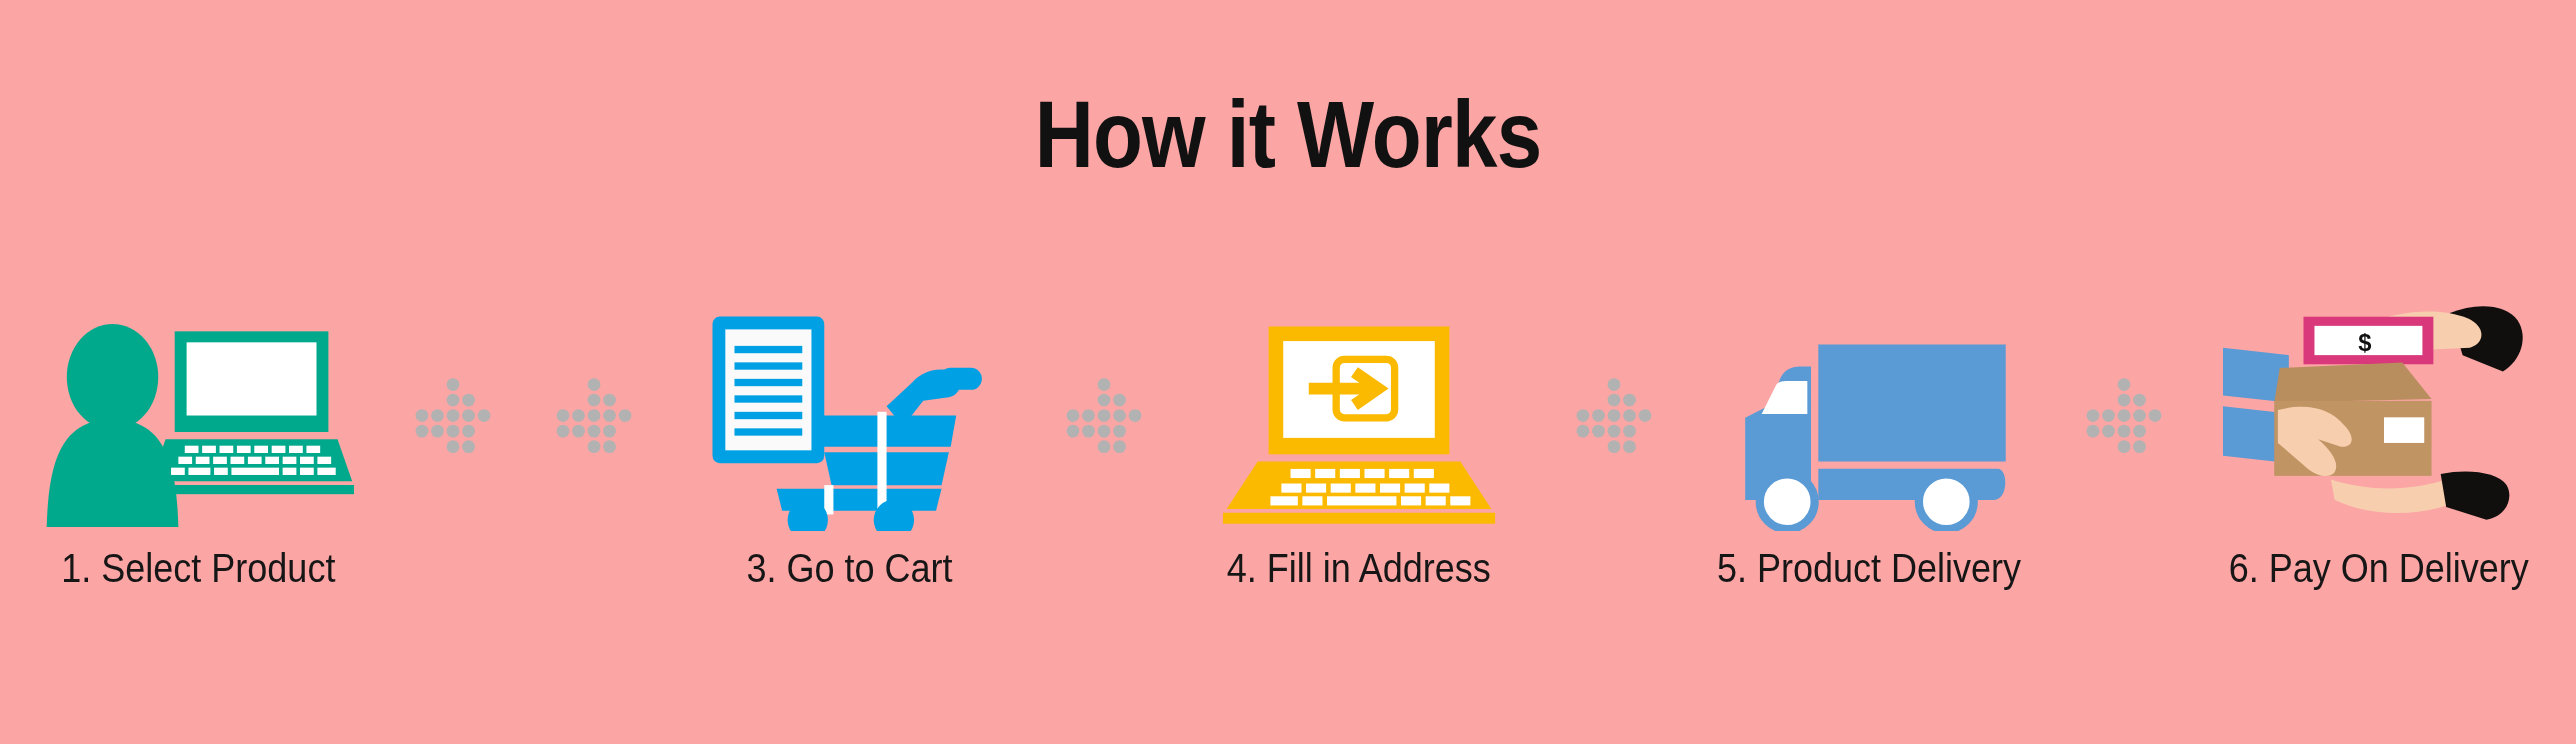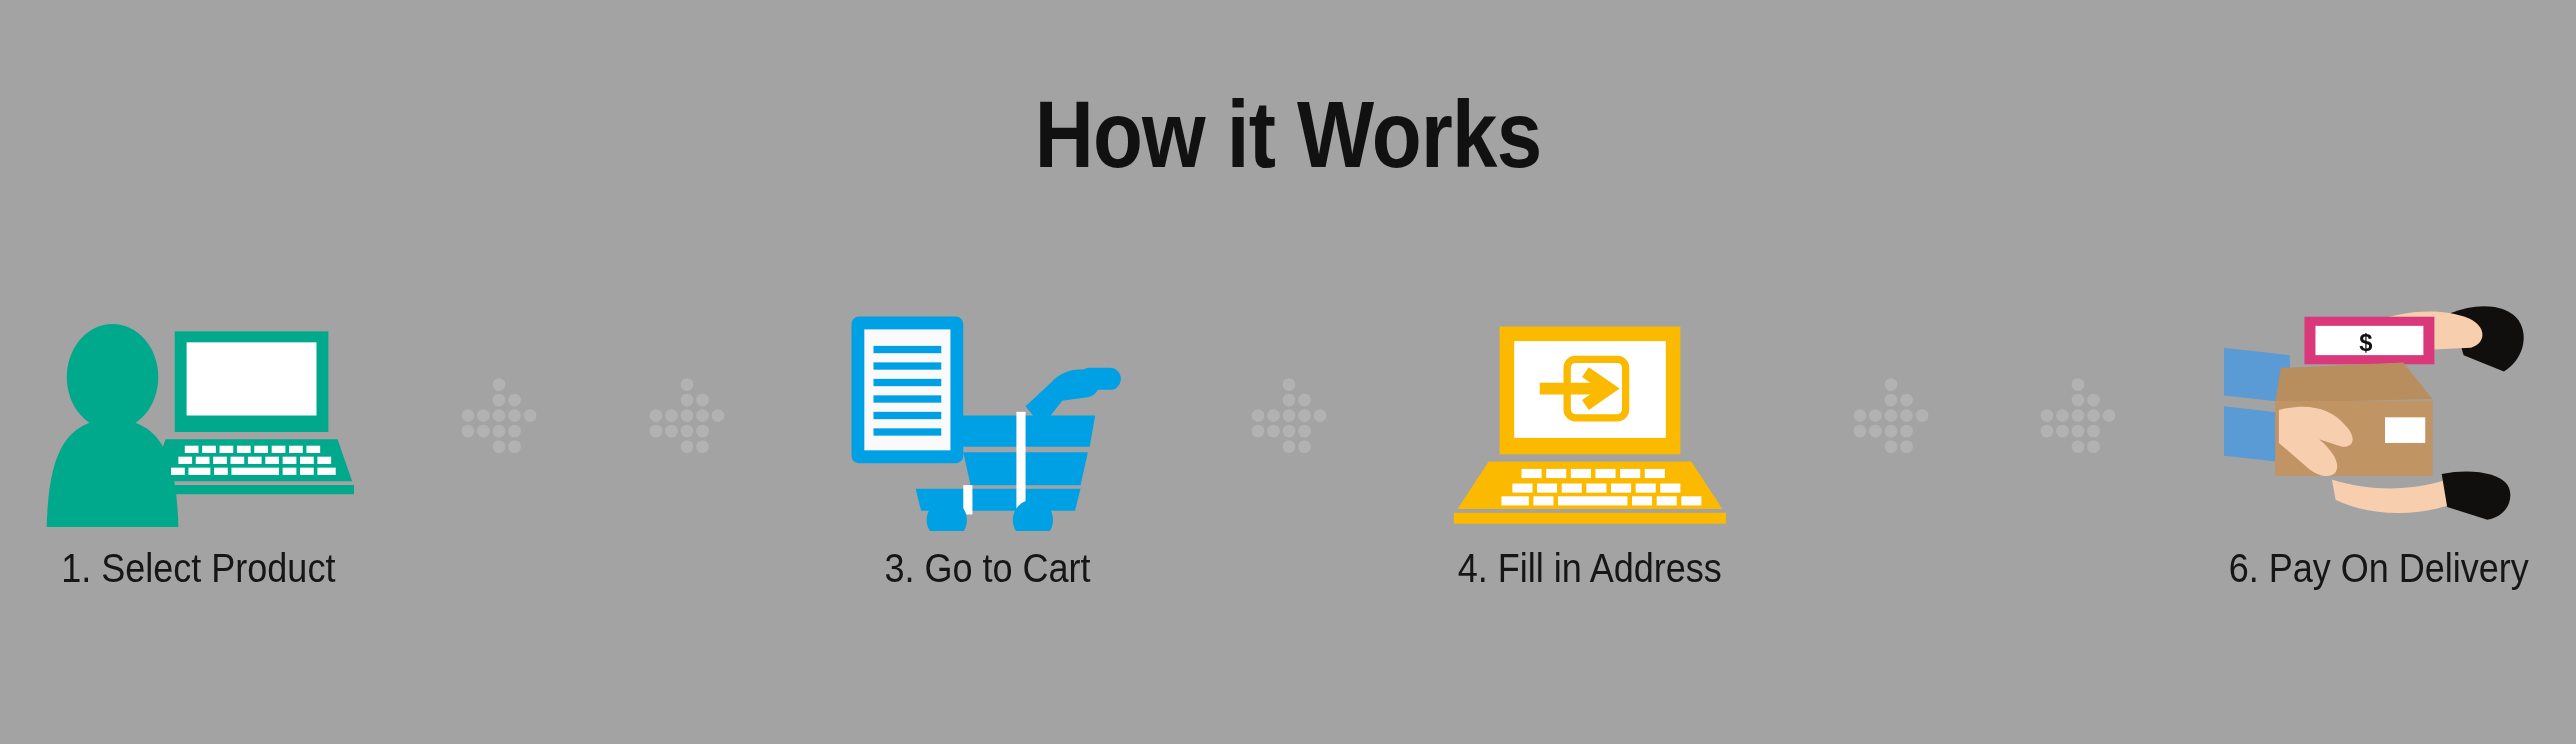--- a/index.html
+++ b/index.html
@@ -2,21 +2,21 @@
 <html style="font-size:14.6px"><head>
 <meta charset="utf-8">
 <style>
   html,body{margin:0;padding:0;}
   body{
     width:2576px;height:745px;
     background:#ffffff;
     font-family:"Liberation Sans", sans-serif;
     overflow:hidden;
   }
-  .page{position:relative;width:2576px;height:745px;background:#a3a3a3;}
+  .page{position:relative;width:2576px;height:745px;background:#fca5a5;}
 
   
   .title{
     position:absolute;top:87px;left:0;width:2576px;
     text-align:center;
     font-family:"Liberation Sans", sans-serif;
     font-weight:700;
     font-size:95px;
     letter-spacing:-0.9px;
     color:#111111;
@@ -283,20 +283,40 @@
             <circle cx="29" cy="59" r="7"></circle>
             <circle cx="46" cy="59" r="7"></circle>
             <circle cx="63" cy="59" r="7"></circle>
           <circle cx="46" cy="76" r="7"></circle>
             <circle cx="63" cy="76" r="7"></circle>
           <circle cx="46" cy="93" r="7"></circle>
         </g>
       </svg>
     </div>
 
+    <div class="step">
+      <div class="icon-box">
+        <svg class="icon-svg" width="293" height="192" viewBox="0 0 320 210" aria-hidden="true">
+          <g fill="#5B9BD5">
+
+            <rect x="104" y="6" width="205" height="128"></rect>
+
+            <path d="M104 142 L 300 142 C 312 142 312 176 296 176 L 104 176 Z"></path>
+
+            <path d="M52 72 L 62 44 C 66 34 74 30 84 30 L 96 30 L 96 176 L 24 176 L 24 86 Z"></path>
+          </g>
+
+          <path d="M74 46 L 92 46 L 92 82 L 42 82 L 58 50 C 61 46 66 46 74 46 Z" fill="#ffffff"></path>
+
+          <circle cx="70" cy="178" r="30" fill="#ffffff" stroke="#5B9BD5" stroke-width="9"></circle>
+          <circle cx="244" cy="178" r="30" fill="#ffffff" stroke="#5B9BD5" stroke-width="9"></circle>
+        </svg>
+      </div>
+      <div class="step-label">5. Product Delivery</div>
+    </div>
 
     <div class="sep">
       <svg class="icon-svg" width="84" height="79" viewBox="0 0 92 86" aria-hidden="true">
         <g fill="#B2B2B2">
           <circle cx="46" cy="8" r="7"></circle>
           <circle cx="46" cy="25" r="7"></circle>
             <circle cx="63" cy="25" r="7"></circle>
           <circle cx="12" cy="42" r="7"></circle>
             <circle cx="29" cy="42" r="7"></circle>
             <circle cx="46" cy="42" r="7"></circle>

